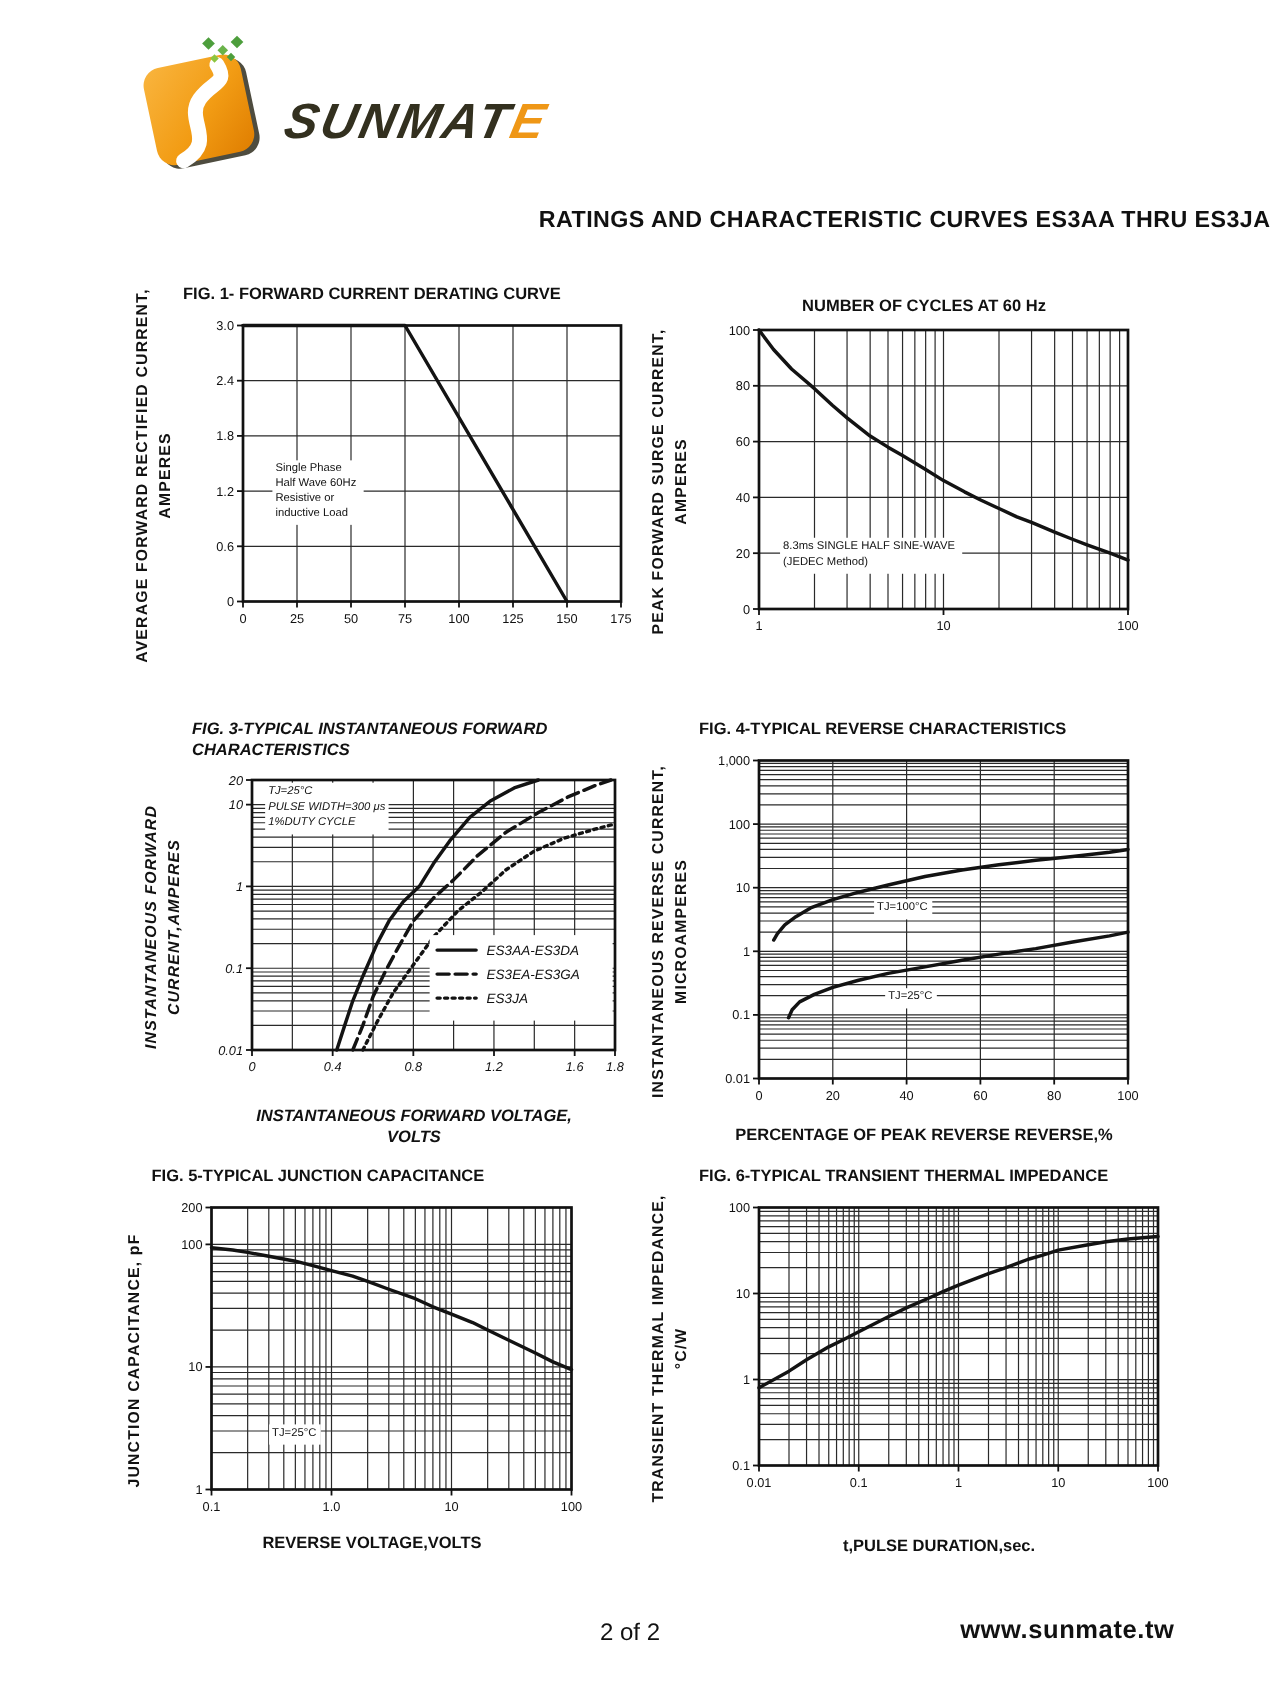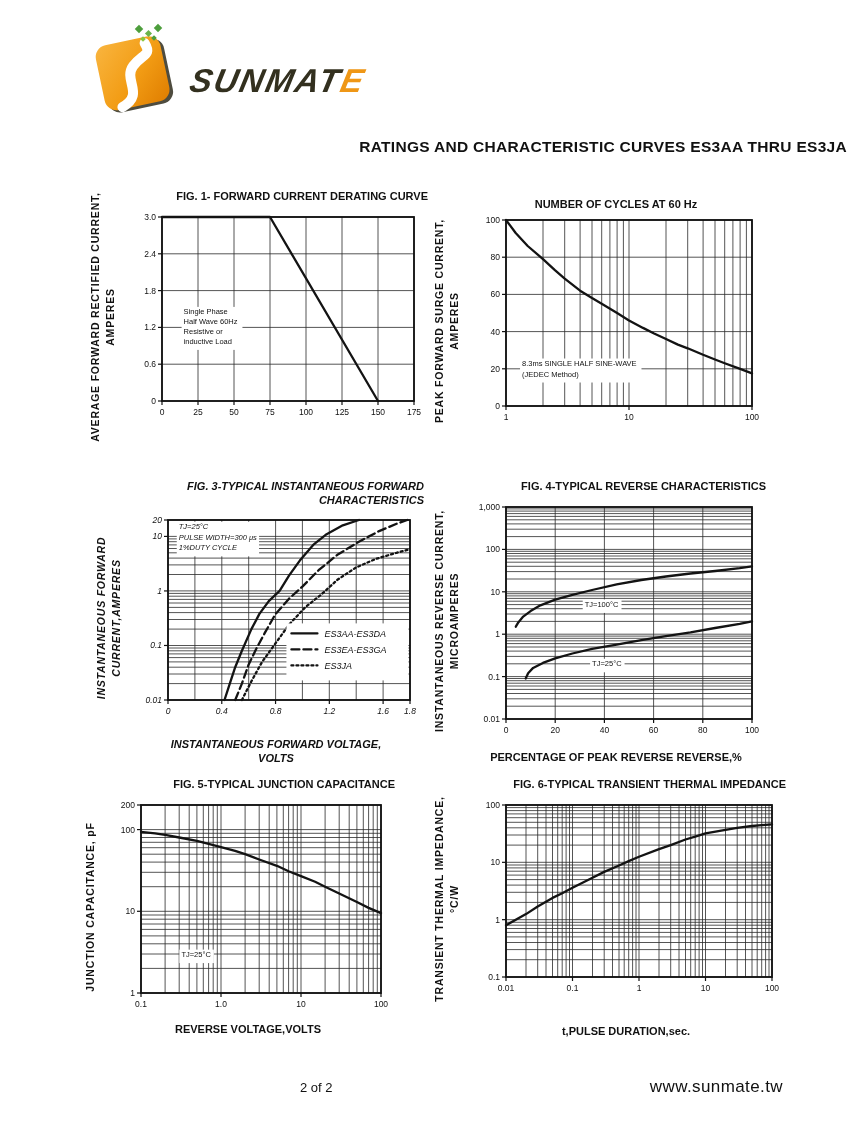--- a/index.html
+++ b/index.html
@@ -9,21 +9,21 @@
     font-family:"Liberation Sans","DejaVu Sans",sans-serif;
   }
   .page-title{
     position:absolute;left:0;top:138px;width:847px;text-align:right;
     font-size:15.5px;font-weight:bold;letter-spacing:0.3px;
   }
   
   .logo{position:absolute;left:84px;top:20px;}
   
   .fig{position:absolute;display:grid;grid-template-columns:max-content max-content;}
-  .fig-title{grid-column:2;text-align:right;font-weight:bold;font-size:11px;line-height:13.5px;margin-bottom:5px;}
+  .fig-title{grid-column:2;text-align:left;font-weight:bold;font-size:11px;line-height:13.5px;margin-bottom:5px;}
   .ylab{grid-column:1;grid-row:2;position:relative;}
   .yl-in{
     position:absolute;top:50%;left:50%;
     transform:translate(-50%,-50%) rotate(-90deg);
     white-space:nowrap;text-align:center;
     font-weight:bold;font-size:10.5px;letter-spacing:0.8px;line-height:15px;
   }
   .plotwrap{grid-column:2;grid-row:2;}
   .xlab{grid-column:2;text-align:center;font-weight:bold;font-size:11px;line-height:13.5px;margin-top:8px;}
   .fig[data-chart="2"] .xlab{margin-top:14px;}
@@ -33,22 +33,22 @@
   svg.chart{overflow:visible;display:block;}
   svg.chart text{fill:#111;font-family:"Liberation Sans","DejaVu Sans",sans-serif;}
   .grid{stroke:#2a2a2a;stroke-width:0.8;}
   .frame{fill:none;stroke:#111;stroke-width:1.8;}
   .tick{stroke:#111;stroke-width:1.2;}
   .tlab{font-size:8.5px;}
   .curve{fill:none;stroke:#131313;stroke-width:2.3;stroke-linecap:round;stroke-linejoin:round;}
   .ann{font-size:7.5px;}
   .leg{font-size:9px;}
   
-  .footer-page{position:absolute;left:300px;top:1080px;width:140px;text-align:left;font-size:13px;}
-  .footer-site{position:absolute;right:64px;top:1077px;font-size:17px;font-weight:normal;letter-spacing:0.4px;text-align:center;}
+  .footer-page{position:absolute;left:300px;top:1080px;width:140px;text-align:right;font-size:16px;}
+  .footer-site{position:absolute;right:64px;top:1077px;font-size:17px;font-weight:bold;letter-spacing:0.4px;text-align:center;}
   
   .pos0{left:84px;top:190px;}
   .pos1{left:428px;top:190px;}
   .pos2{left:90px;top:480px;font-style:italic;}
   .pos3{left:428px;top:480px;}
   .pos4{left:78px;top:778px;}
   .pos5{left:428px;top:778px;}
 </style>
 </head>
 <body>

